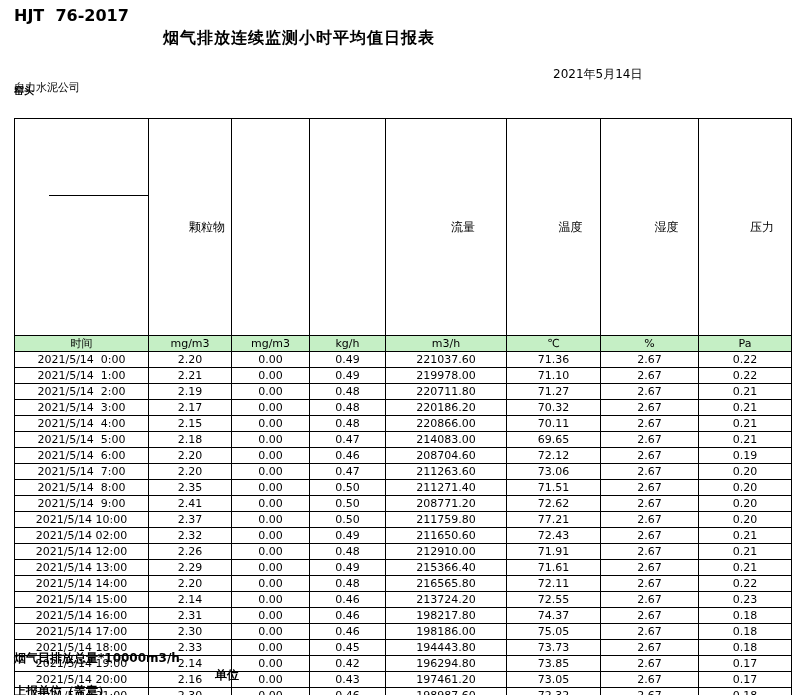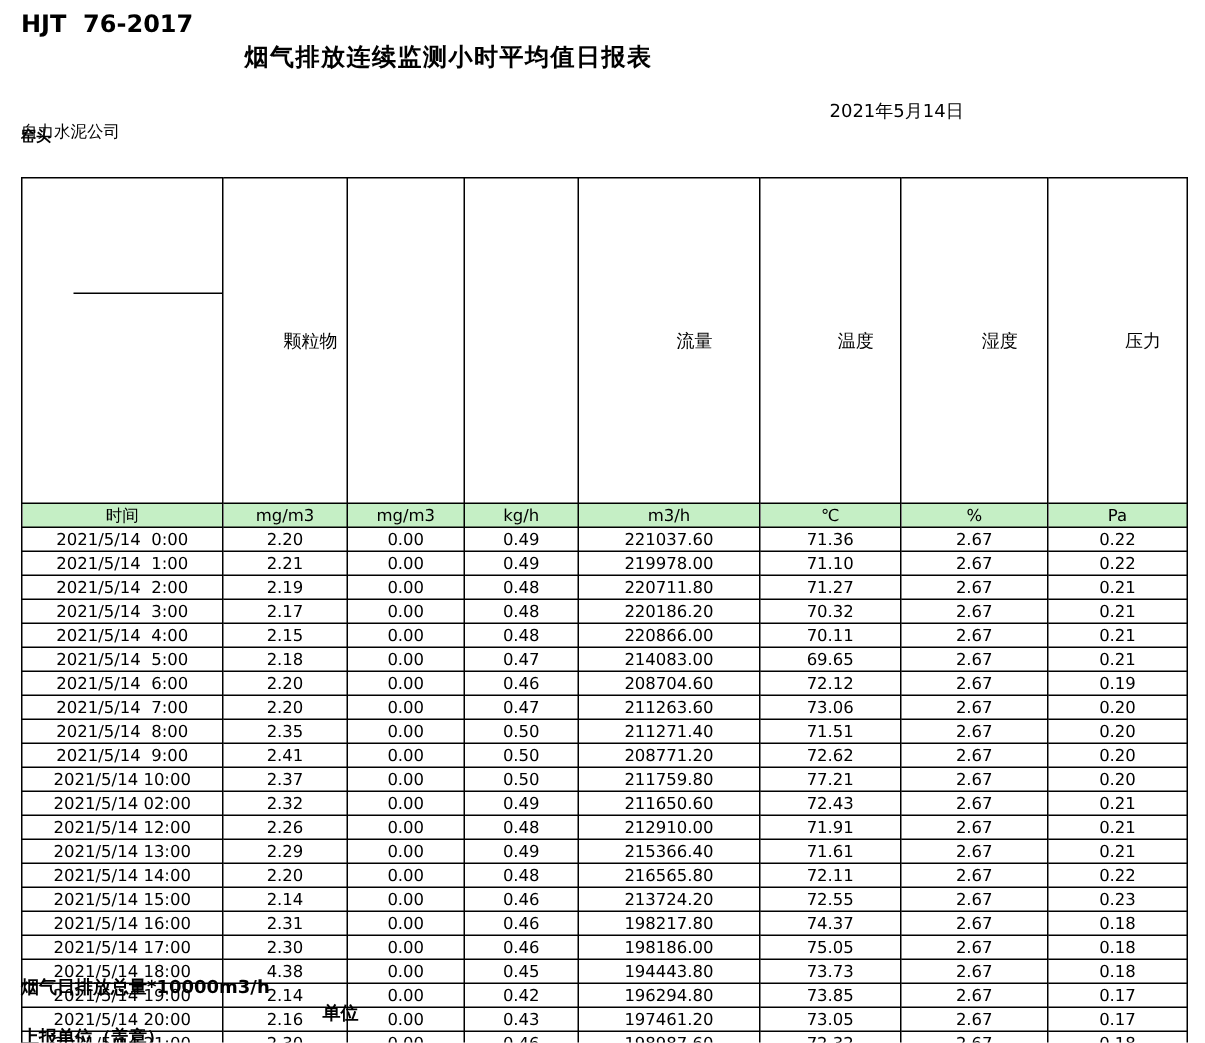--- a/index.html
+++ b/index.html
@@ -279,21 +279,21 @@
         <td>2.30</td>
         <td>0.00</td>
         <td>0.46</td>
         <td>198186.00</td>
         <td>75.05</td>
         <td>2.67</td>
         <td>0.18</td>
       </tr>
       <tr>
         <td>2021/5/14 18:00</td>
-        <td>4.38</td>
+        <td>2.33</td>
         <td>0.00</td>
         <td>0.45</td>
         <td>194443.80</td>
         <td>73.73</td>
         <td>2.67</td>
         <td>0.18</td>
       </tr>
       <tr>
         <td>2021/5/14 19:00</td>
         <td>2.14</td>

